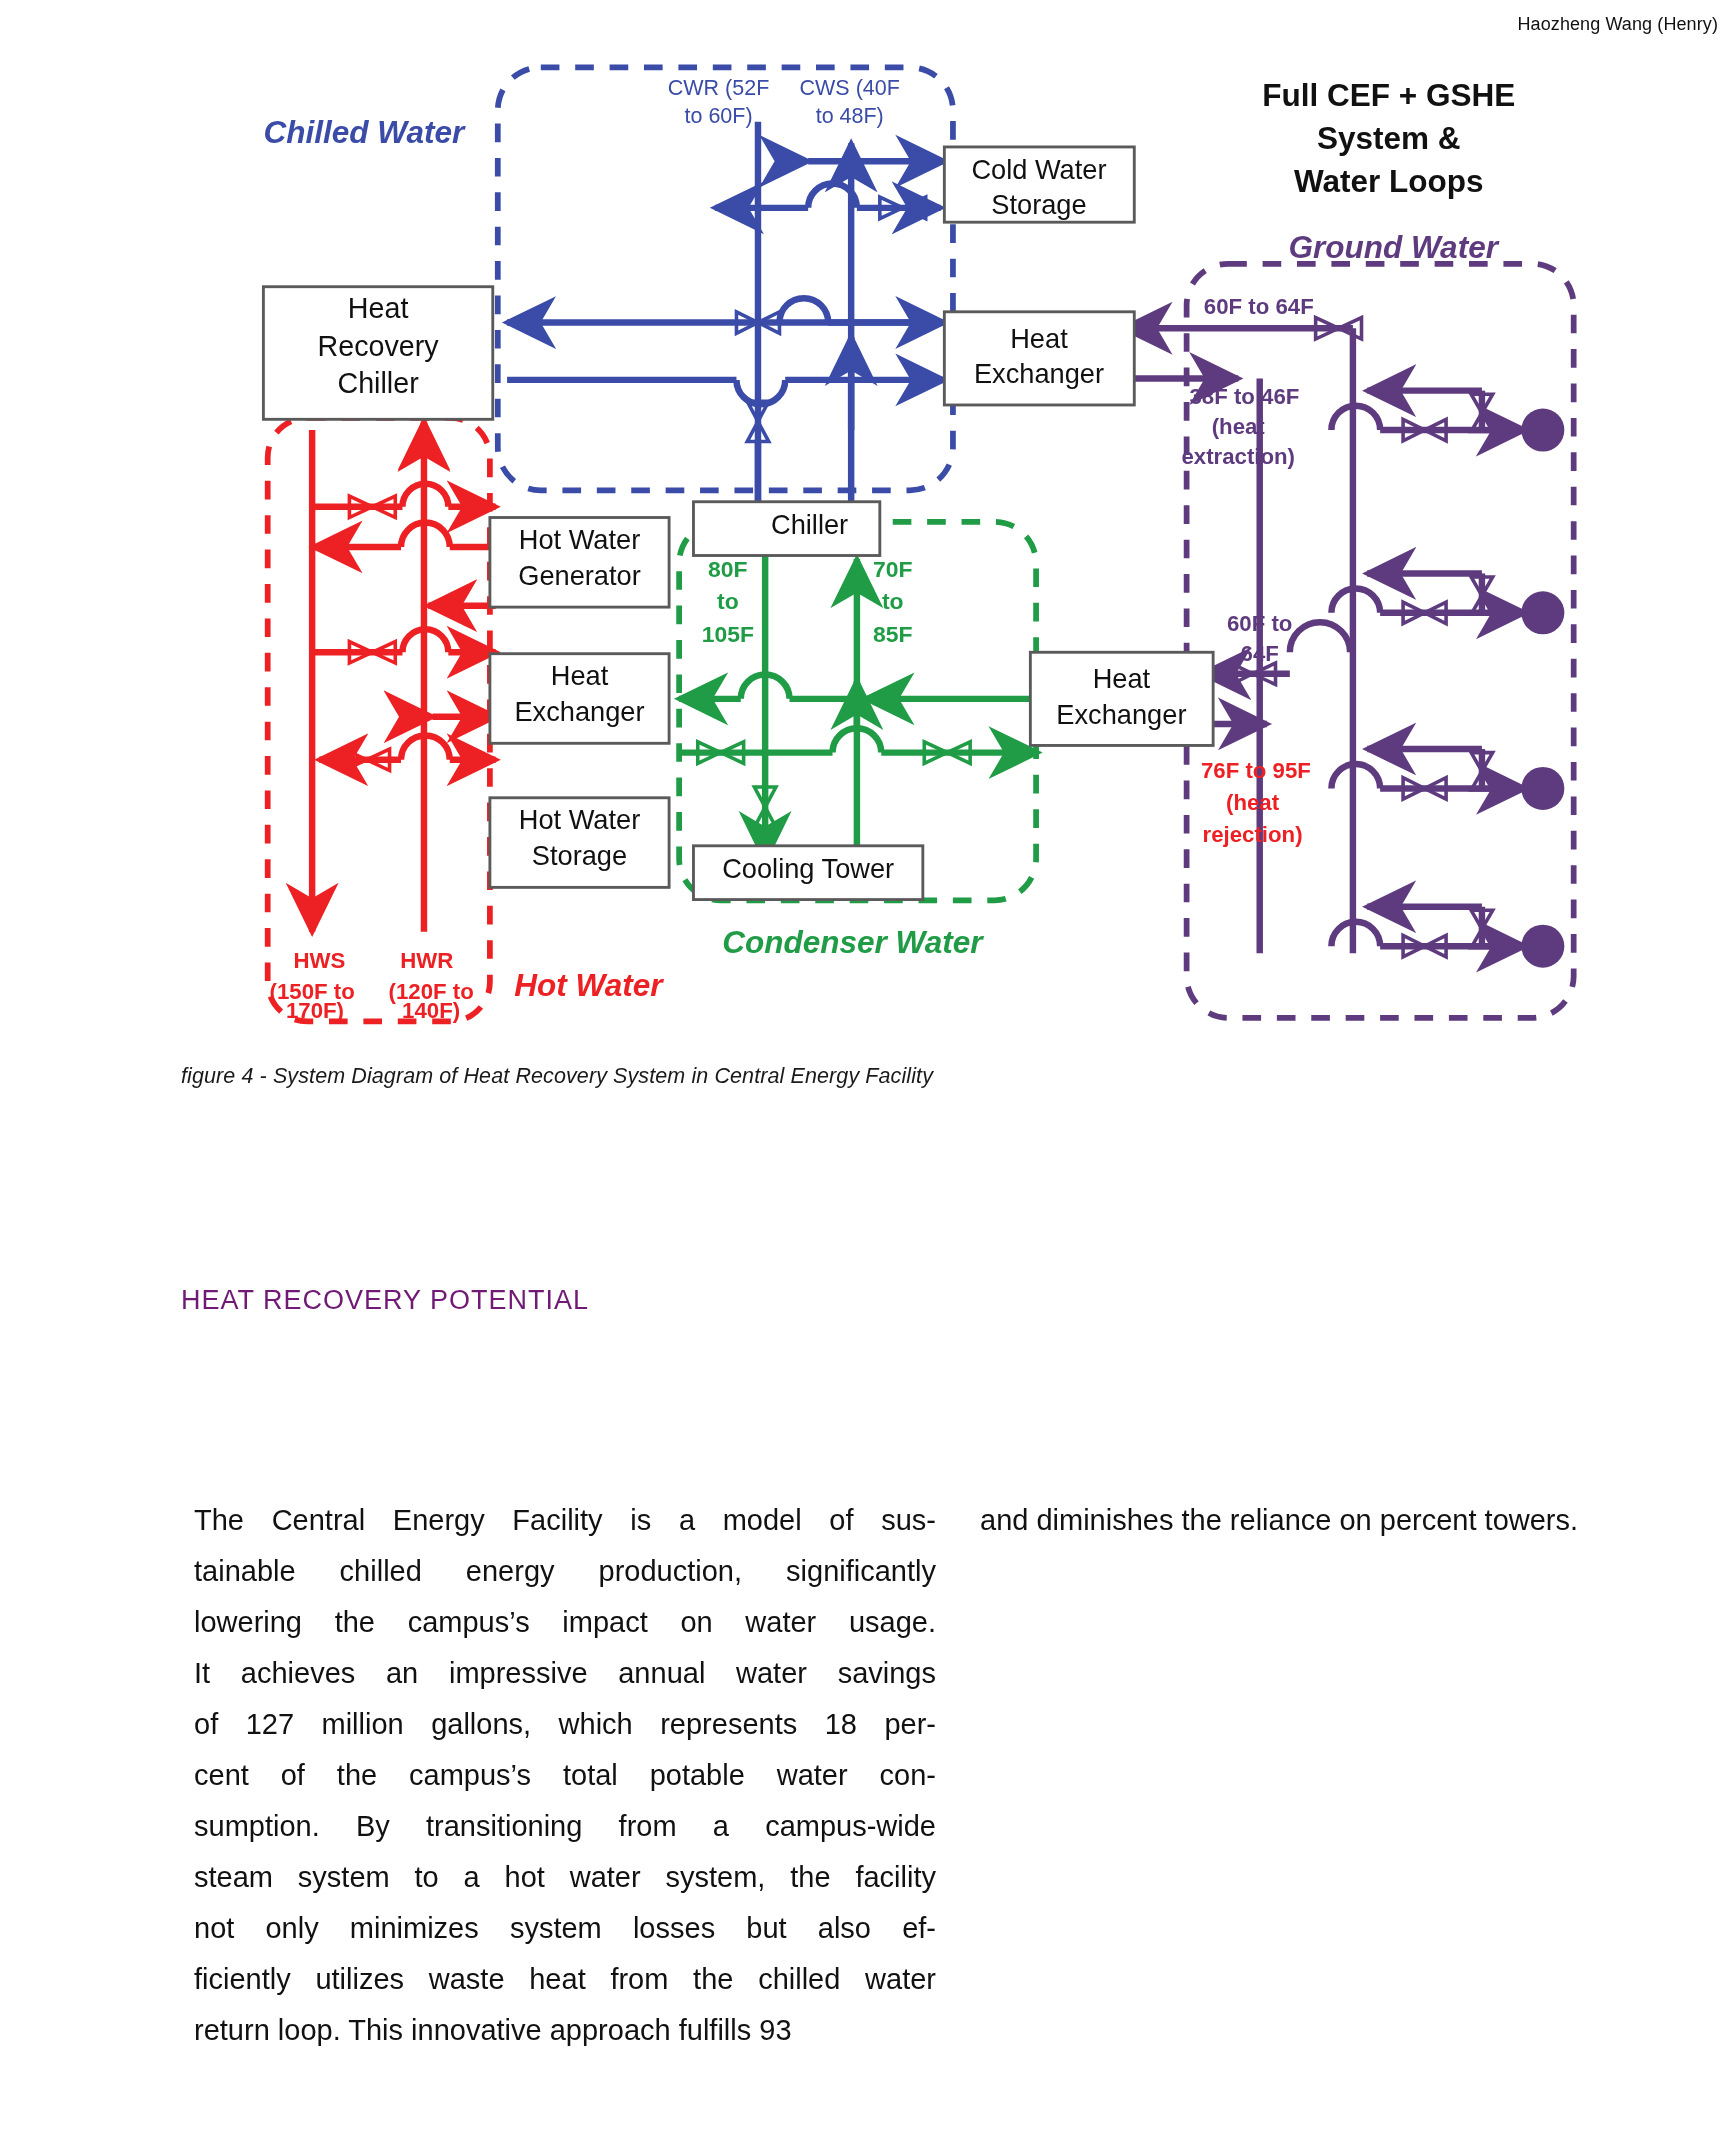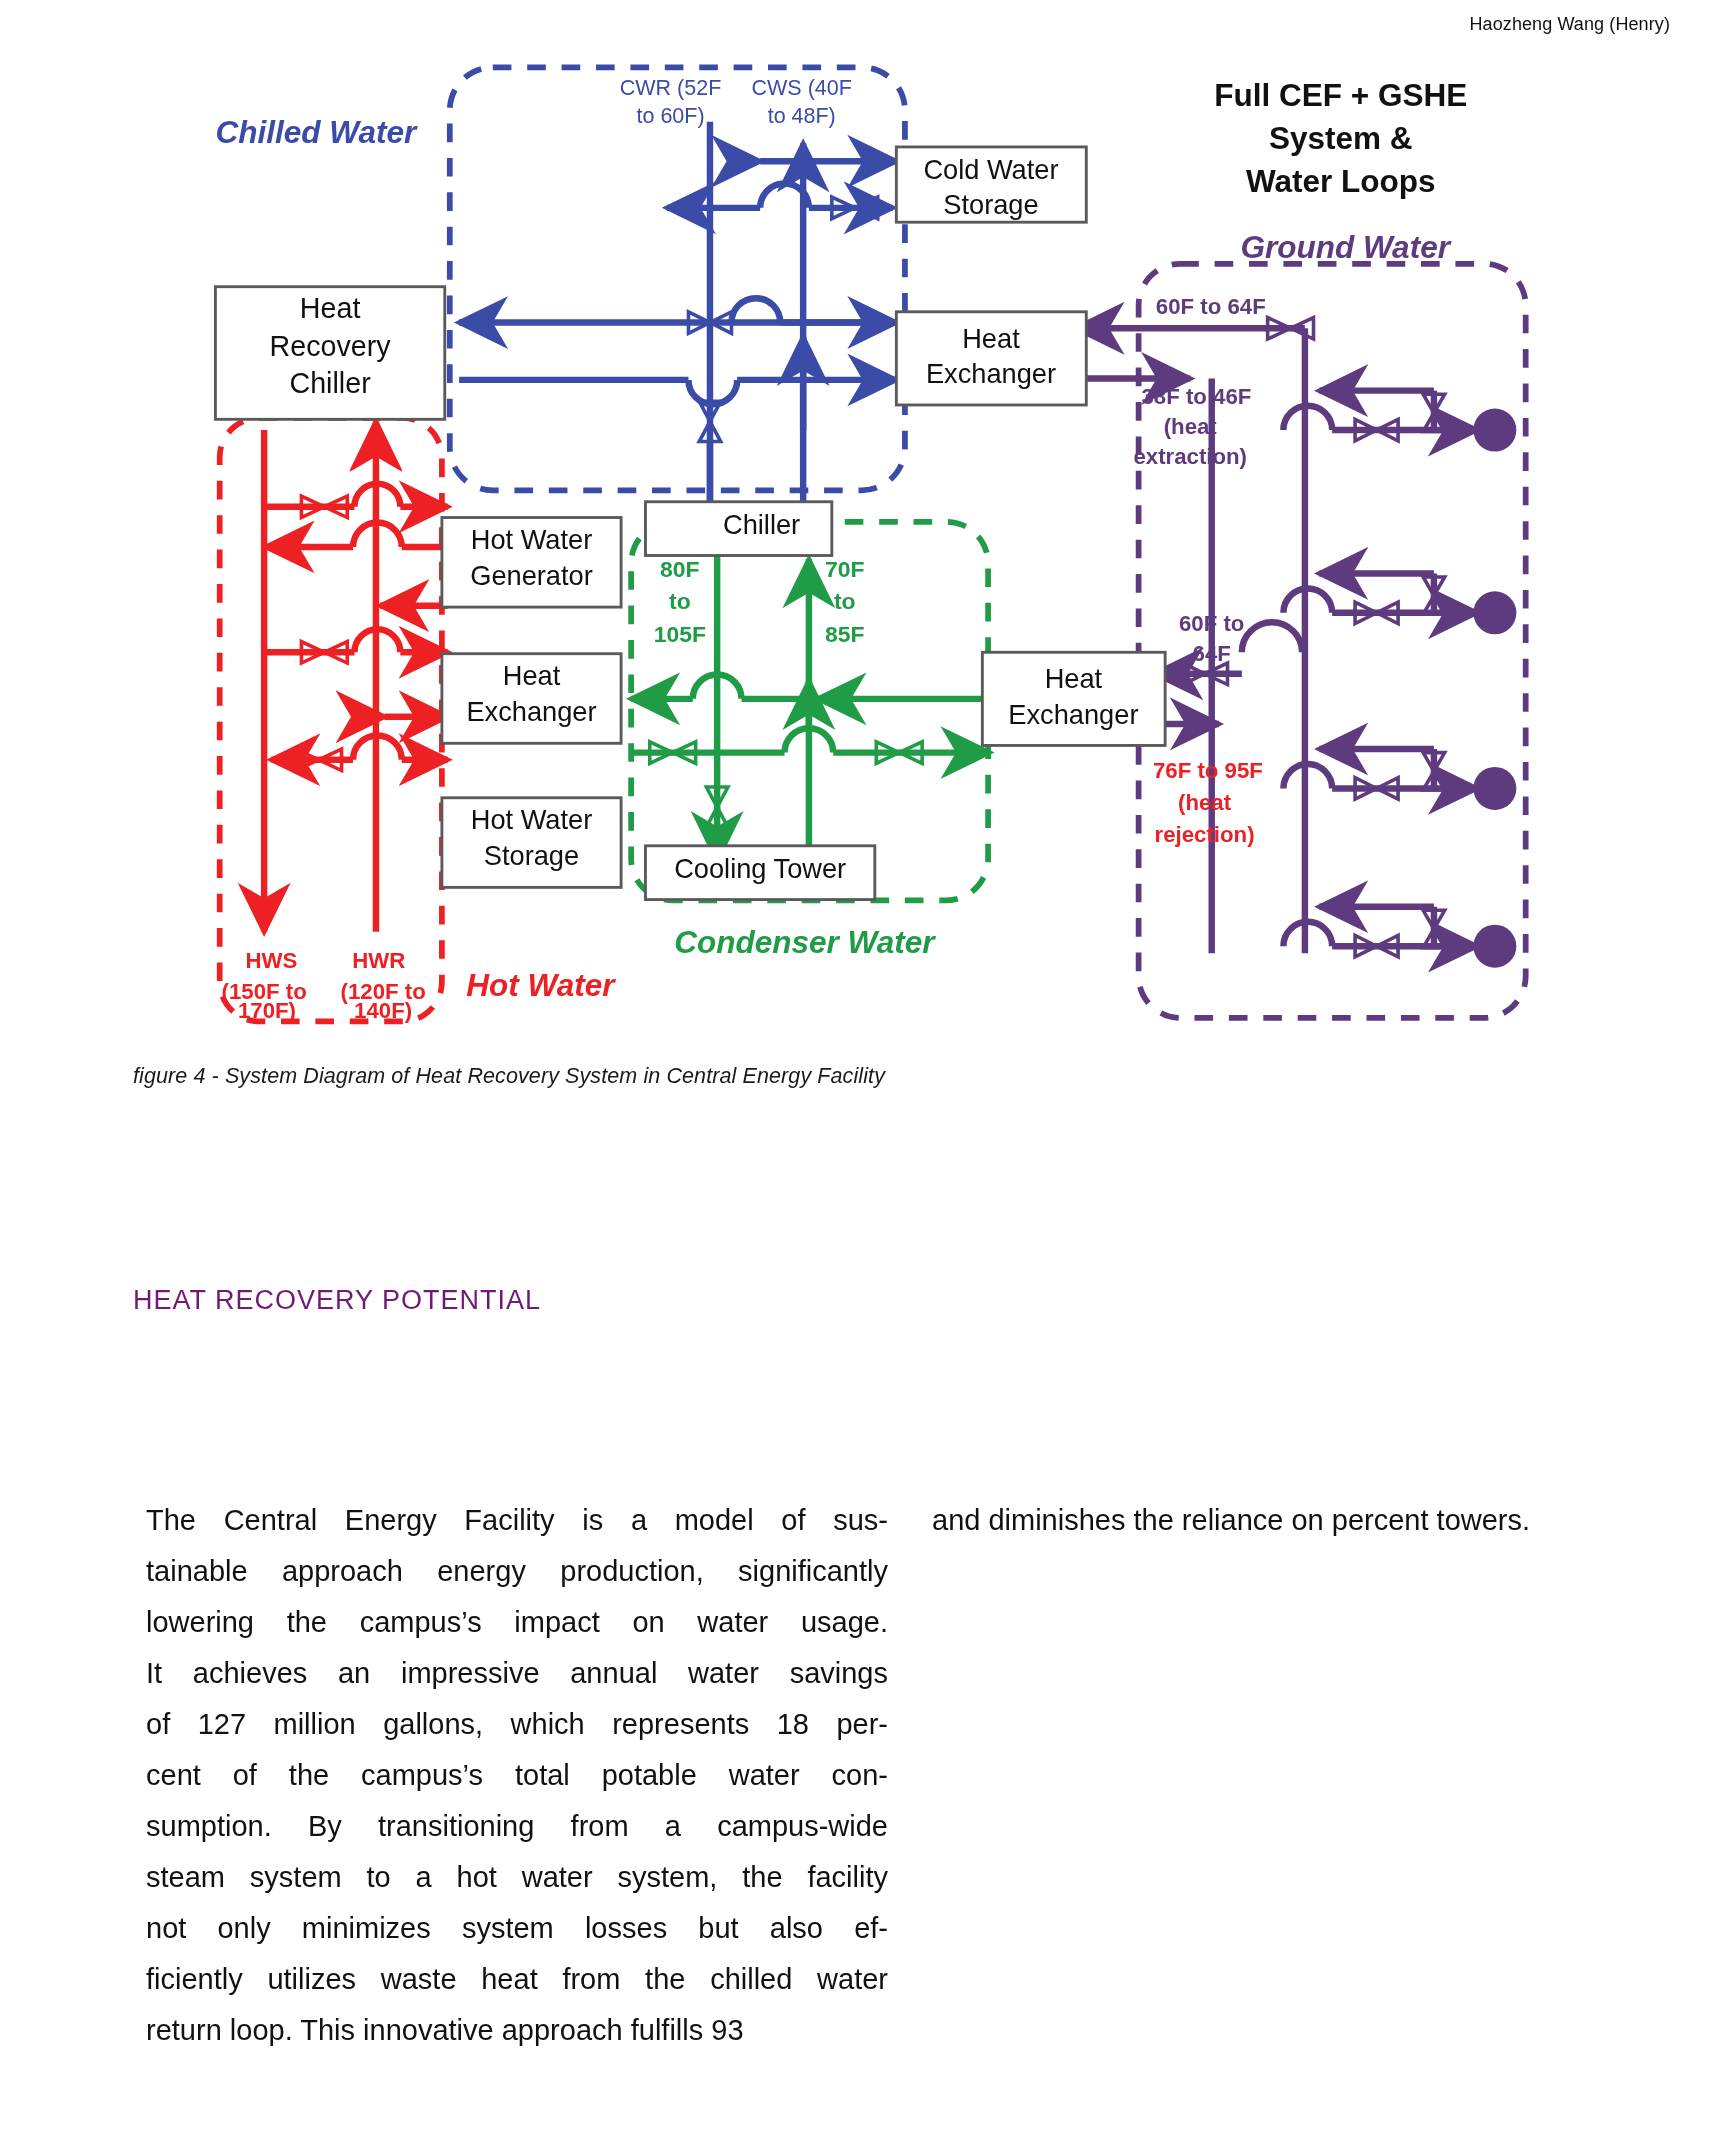--- a/index.html
+++ b/index.html
@@ -1,21 +1,21 @@
 <!DOCTYPE html>
 <html style="font-size:11.5px"><head>
 <meta charset="utf-8">
 <style>
   html,body{margin:0;padding:0;}
   body{
     width:1721px;height:2151px;background:#ffffff;
     font-family:"Liberation Sans",sans-serif;color:#000;
     position:relative;overflow:hidden;
   }
-  .page{position:relative;width:1510px;height:2151px;}
+  .page{position:relative;width:1510px;height:2151px;margin-left:48px;}
 
   
   .doc-header{
     position:absolute;top:14.3px;left:0;width:1670px;
     text-align:right;font-size:18px;color:#111;
     letter-spacing:0.1px;
   }
 
   
   .diagram{position:absolute;left:0;top:0;width:1721px;height:1025px;}
@@ -301,21 +301,21 @@
       </g>
     </svg>
   </div>
 
   <div class="fig-caption">figure 4 - System Diagram of Heat Recovery System in Central Energy Facility</div>
 
   <div class="section-heading">HEAT RECOVERY POTENTIAL</div>
 
   <div class="body-col col-left">
     <span class="ln j">The Central Energy Facility is a model of sus-</span>
-    <span class="ln j">tainable approach energy production, significantly</span>
+    <span class="ln j">tainable chilled energy production, significantly</span>
     <span class="ln j">lowering the campus’s impact on water usage.</span>
     <span class="ln j">It achieves an impressive annual water savings</span>
     <span class="ln j">of 127 million gallons, which represents 18 per-</span>
     <span class="ln j">cent of the campus’s total potable water con-</span>
     <span class="ln j">sumption. By transitioning from a campus-wide</span>
     <span class="ln j">steam system to a hot water system, the facility</span>
     <span class="ln j">not only minimizes system losses but also ef-</span>
     <span class="ln j">ficiently utilizes waste heat from the chilled water</span>
     <span class="ln">return loop. This innovative approach fulfills 93</span>
   </div>

